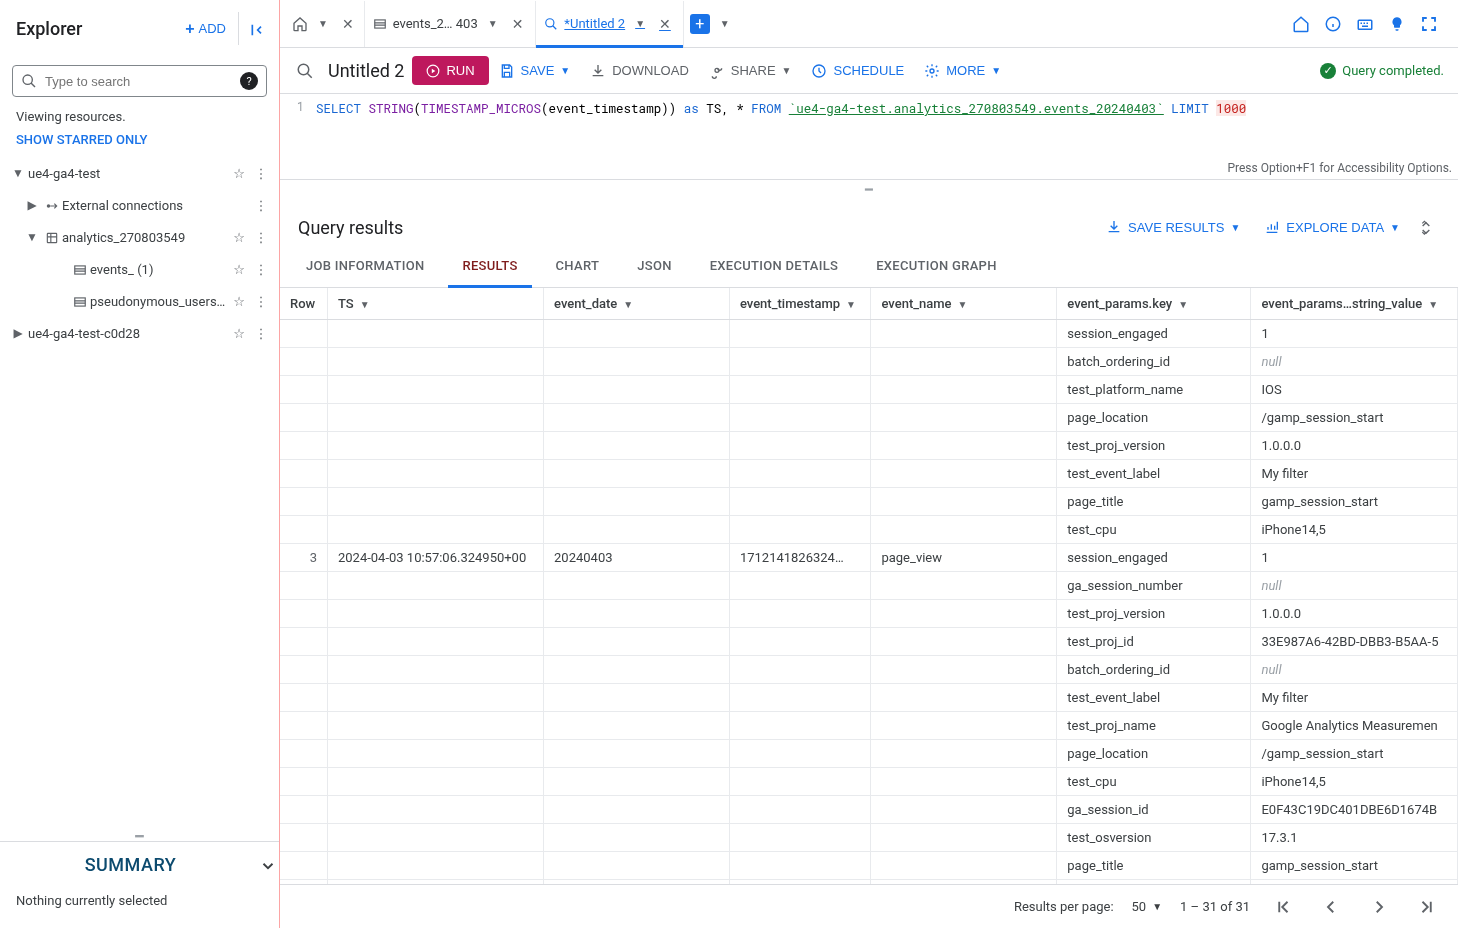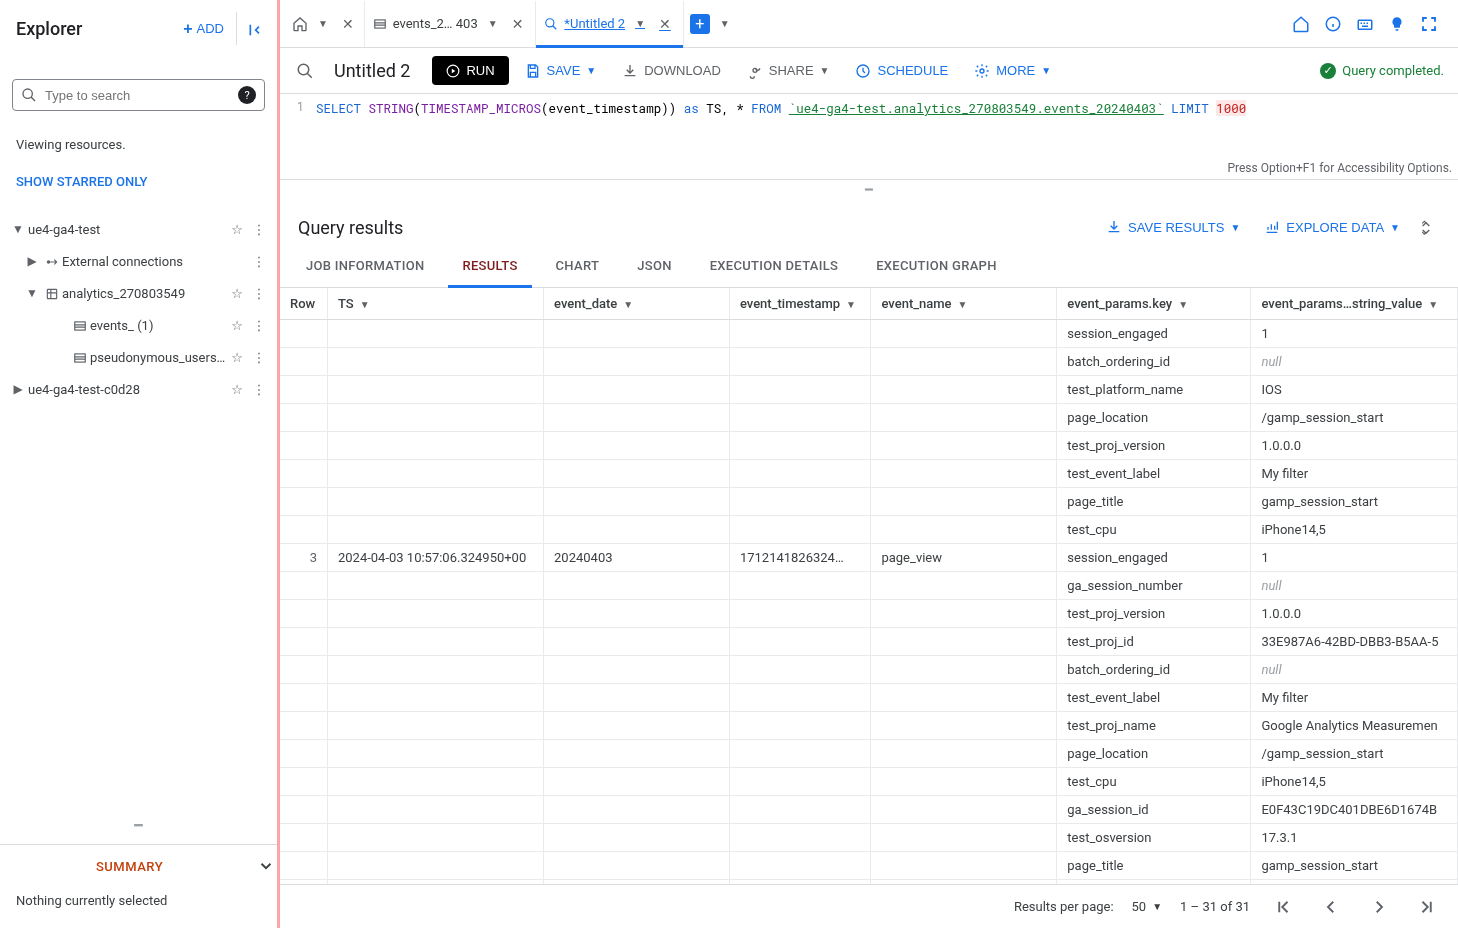--- a/index.html
+++ b/index.html
@@ -1,20 +1,20 @@
 <!DOCTYPE html>
 <html><head>
 <meta charset="utf-8">
 <style>
 * { box-sizing: border-box; margin: 0; padding: 0; }
 body { font-family: 'Google Sans', Roboto, Arial, sans-serif; font-size: 13px; color: #3c4043; overflow: hidden; width: 1458px; height: 928px; }
 .app { display: flex; height: 928px; }
 
 
-.sidebar { width: 280px; border-right: 3px solid #fca5a5; display: flex; flex-direction: column; background: #fff; gap: 14px; }
+.sidebar { width: 280px; border-right: 1px solid #fca5a5; display: flex; flex-direction: column; background: #fff; }
 .sidebar-header { display: flex; align-items: center; padding: 12px 4px 12px 16px; }
 .sidebar-title { font-size: 18px; font-weight: 500; color: #202124; flex: 1; }
 .add-btn { color: #1a73e8; display: flex; align-items: center; gap: 4px; font-size: 13px; font-weight: 500; padding: 6px 8px; cursor: pointer; border: none; background: none; }
 .collapse-icon { color: #1a73e8; padding: 6px 10px; cursor: pointer; font-size: 18px; border-left: 1px solid #dadce0; margin-left: 4px;}
 .search-wrap { padding: 8px 12px; }
 .search-box { display: flex; align-items: center; border: 1px solid #80868b; border-radius: 4px; padding: 6px 8px; gap: 8px; }
 .search-box input { border: none; outline: none; flex: 1; font-size: 13px; color: #5f6368;}
 .help-dot { width: 18px; height: 18px; border-radius: 50%; background: #202124; color: #fff; font-size: 11px; display: flex; align-items: center; justify-content: center; }
 .viewing-row { padding: 4px 16px; font-size: 13px; color: #3c4043; }
 .starred-link { padding: 4px 16px 10px; font-size: 13px; font-weight: 500; color: #1a73e8; cursor: pointer; }
@@ -24,42 +24,42 @@
 .tree-icon { width: 20px; text-align: center; color: #5f6368; }
 .tree-label { flex: 1; white-space: nowrap; overflow: hidden; text-overflow: ellipsis; }
 .tree-actions { display: flex; gap: 2px; color: #5f6368; }
 .tree-action-icon { width: 20px; text-align: center; cursor: pointer; }
 .indent-1 { padding-left: 18px; }
 .indent-3 { padding-left: 66px; }
 
 .drag-handle { display:flex; justify-content:center; color:#9aa0a6; font-size:14px; line-height:6px; padding:2px 0;}
 
 .summary-panel { border-top: 1px solid #dadce0;}
-.summary-header { display: flex; align-items: center; padding: 12px 2px; font-size: 13px; font-weight: 500; color: #c2410c; letter-spacing: .5px;}
+.summary-header { display: flex; align-items: center; padding: 12px 2px; font-size: 18px; font-weight: 500; color: #0c4a6e; letter-spacing: .5px;}
 .summary-header span:first-child { flex:1; text-align:center; }
 .summary-body { padding: 6px 16px 20px; font-size: 13px; color: #3c4043;}
 
 
 .main { flex: 1; display: flex; flex-direction: column; min-width: 0;}
 .tab-strip { display: flex; align-items: center; height: 48px; border-bottom: 1px solid #dadce0; padding: 0 6px; }
 .tab { display: flex; align-items: center; gap: 6px; padding: 0 8px; height: 46px; font-size: 13px; color: #3c4043; border-right: 1px solid #e8eaed; position:relative;}
 .tab.home { padding: 0 6px; }
 .tab-dropdown { color:#5f6368; font-size:10px; padding: 0 4px; cursor:pointer;}
 .tab-close { color: #5f6368; font-size: 14px; cursor:pointer; padding: 4px;}
 .tab.active { color: #1a73e8; text-decoration: underline; }
 .tab.active::after { content:''; position:absolute; left:0; right:0; bottom:-1px; height:3px; background:#1a73e8;}
 .tab-add { color:#fff; background:#1a73e8; width:20px; height:20px; border-radius:3px; display:flex;align-items:center;justify-content:center; margin:0 6px; font-size:16px; cursor:pointer;}
 .tab-spacer { flex:1; }
 .tab-right-icons { display:flex; gap:14px; padding-right:14px; color:#1a73e8; font-size:16px;}
 .tab-right-icons span { cursor:pointer;}
 
-.toolbar { display:flex; align-items:center; padding: 8px 10px; gap: 6px; border-bottom: 1px solid #dadce0;}
+.toolbar { display:flex; align-items:center; padding: 8px 10px; border-bottom: 1px solid #dadce0;}
 .tb-expand { color:#5f6368; cursor:pointer; padding: 4px 6px; font-size:16px;}
 .tb-title { font-size: 18px; color: #202124; padding: 0 8px;}
-.run-btn { background:#000000; color:#fff; border:none; border-radius:4px; padding: 7px 14px; font-size:13px; font-weight:500; display:flex; align-items:center; gap:6px; cursor:pointer;margin-left:8px;}
+.run-btn { background:#be185d; color:#fff; border:none; border-radius:4px; padding: 7px 14px; font-size:13px; font-weight:500; display:flex; align-items:center; gap:6px; cursor:pointer;}
 .tb-btn { color:#1a73e8; background:none; border:none; padding: 6px 10px; font-size:13px; font-weight:500; display:flex; align-items:center; gap:6px; cursor:pointer;}
 .tb-btn.muted{ color:#5f6368;}
 .tb-spacer{flex:1;}
 .status-ok { color:#188038; display:flex; align-items:center; gap:6px; font-size:13px; padding-right:4px;}
 .status-ok .dot{ width:16px;height:16px;border-radius:50%;background:#188038;color:#fff;display:flex;align-items:center;justify-content:center;font-size:11px;}
 
 .editor { position:relative; height: 86px; border-bottom: 1px solid #dadce0;}
 .editor-gutter { position:absolute; left:0; top:0; width:30px; text-align:right; color:#9aa0a6; font-family: 'Roboto Mono', monospace; font-size:12px; padding:4px 6px 0 0;}
 .editor-code { padding: 4px 8px 0 36px; font-family: 'Roboto Mono', monospace; font-size: 12.5px; white-space: pre; line-height: 1.6; color:#000;}
 .tok-kw { color:#1967d2;}

